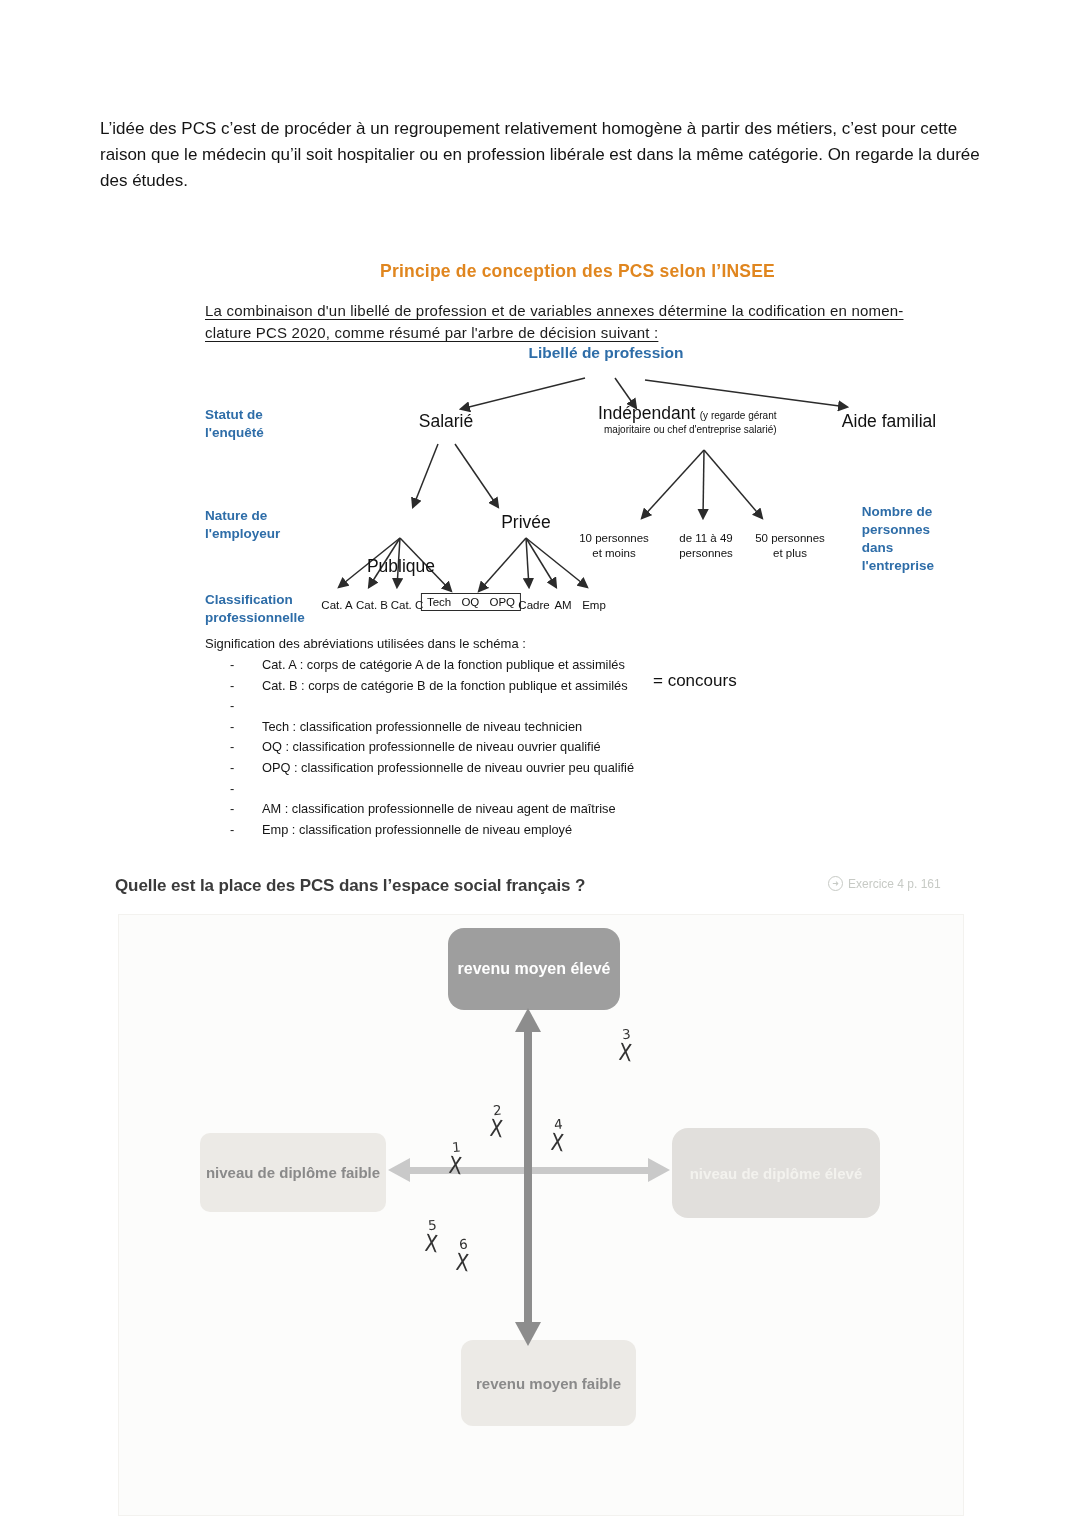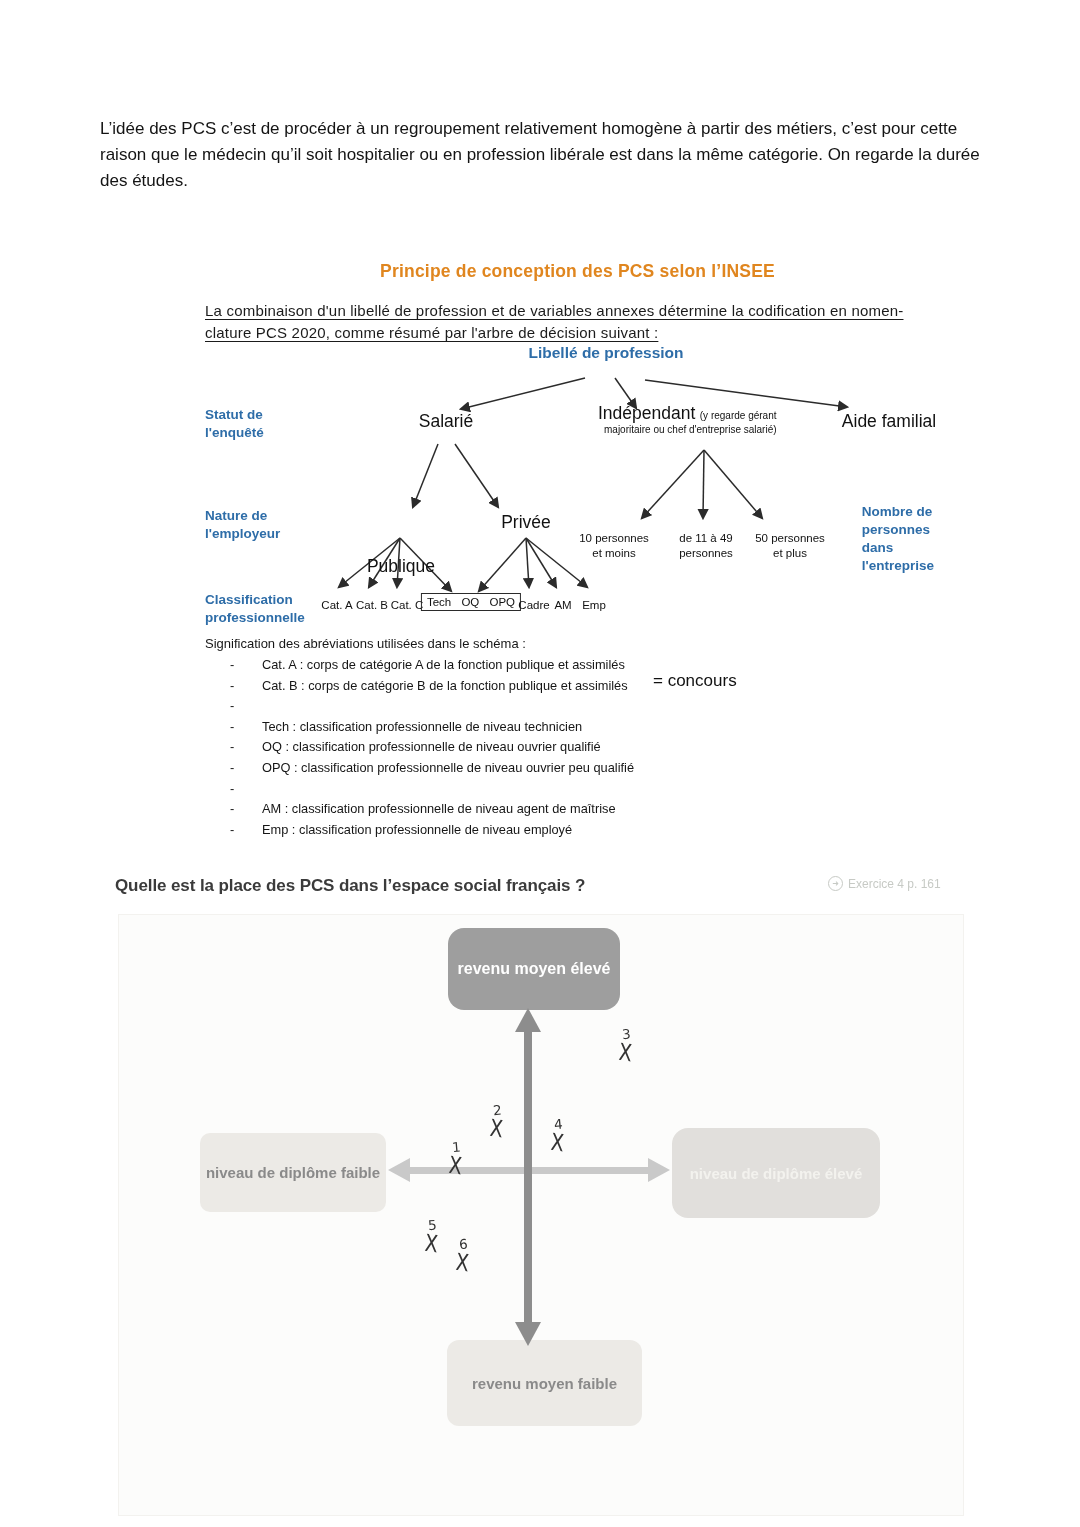--- a/index.html
+++ b/index.html
@@ -40,21 +40,21 @@
 
   .panel{left:118px;top:914px;width:844px;height:600px;background:#fcfcfb;border:1px solid #f3f2ef;}
 
   .gbox{display:flex;align-items:center;justify-content:center;text-align:center;font-weight:bold;}
   .box-top{left:440px;top:928px;width:172px;height:82px;border-radius:16px;background:var(--box_dark);
            color:#ffffff;font-size:16px;margin-left:8px;}
   .box-left{left:200px;top:1133px;width:186px;height:79px;border-radius:10px;background:var(--box_light);
            color:var(--box_text);font-size:15px;}
   .box-right{left:672px;top:1128px;width:208px;height:90px;border-radius:16px;background:#e1dfdc;
            color:#f3f2ee;font-size:15px;}
-  .box-bottom{left:447px;top:1340px;width:195px;height:86px;border-radius:12px;background:var(--box_light);
+  .box-bottom{left:461px;top:1340px;width:175px;height:86px;border-radius:12px;background:var(--box_light);
            color:var(--box_text);font-size:15px;}
 
   .v-axis{left:524px;top:1032px;width:8px;height:292px;background:var(--axis_v);z-index:2;}
   .v-arrow-up{left:515px;top:1008px;width:0;height:0;border-left:13px solid transparent;
       border-right:13px solid transparent;border-bottom:24px solid var(--axis_v);z-index:2;}
   .v-arrow-down{left:515px;top:1322px;width:0;height:0;border-left:13px solid transparent;
       border-right:13px solid transparent;border-top:24px solid var(--axis_v);z-index:2;}
   .h-axis{left:406px;top:1167px;width:248px;height:7px;background:var(--axis_h);z-index:1;}
   .h-arrow-left{left:388px;top:1158px;width:0;height:0;border-top:12px solid transparent;
       border-bottom:12px solid transparent;border-right:22px solid var(--axis_h);z-index:1;}

